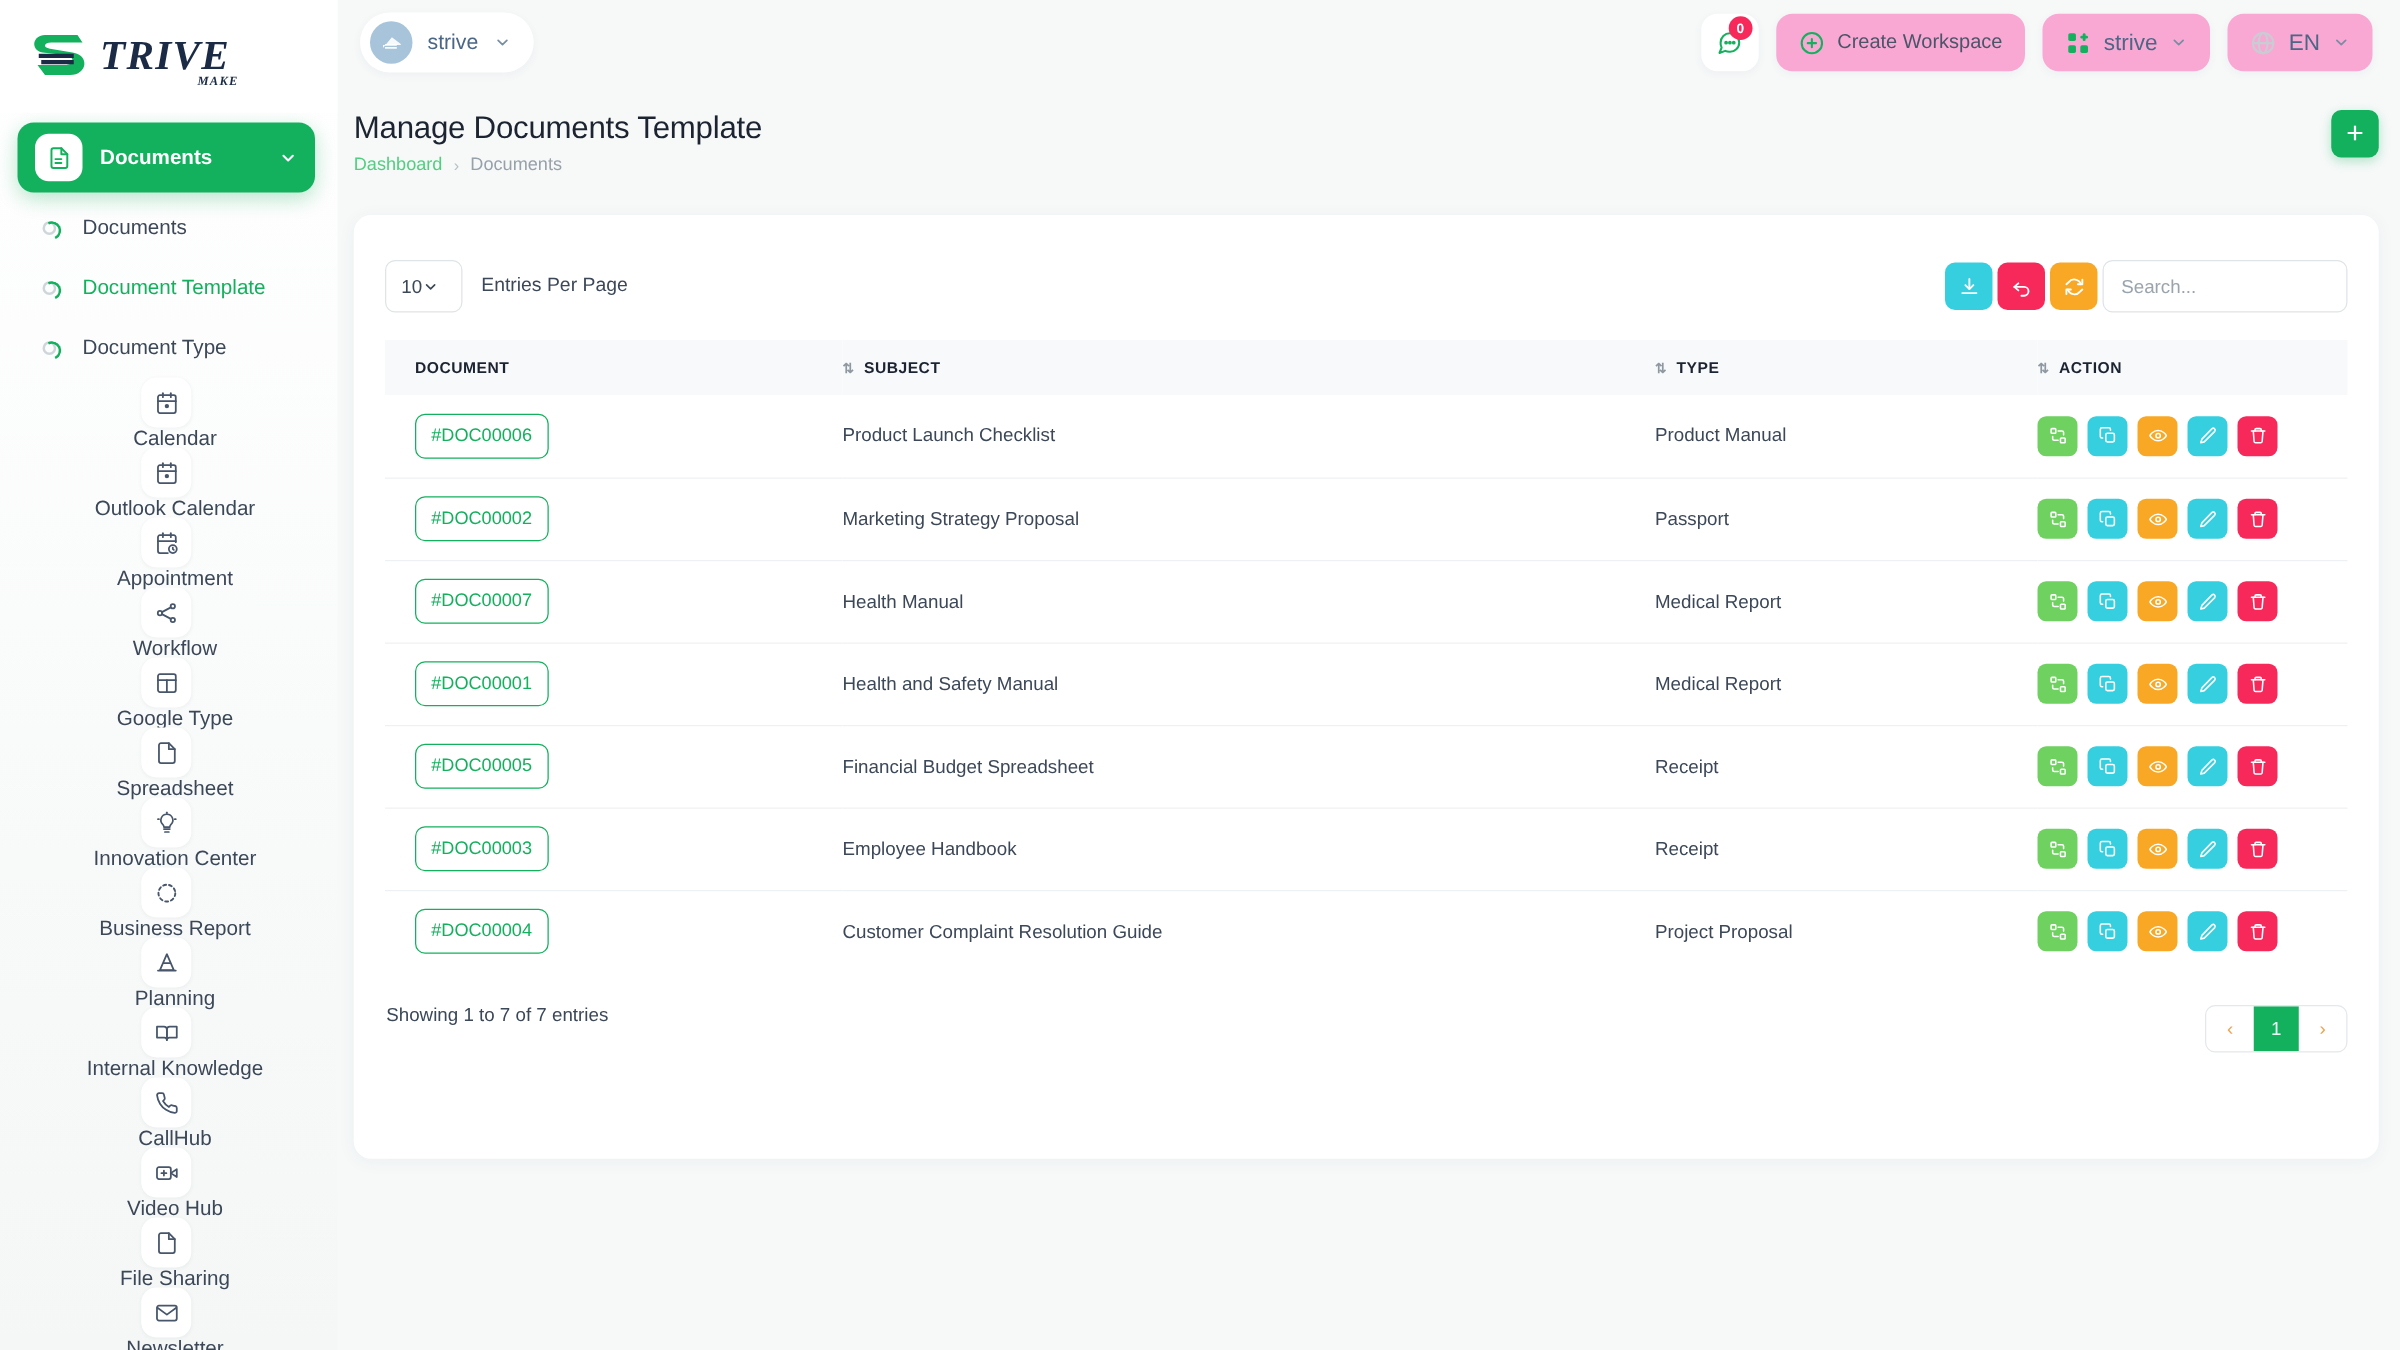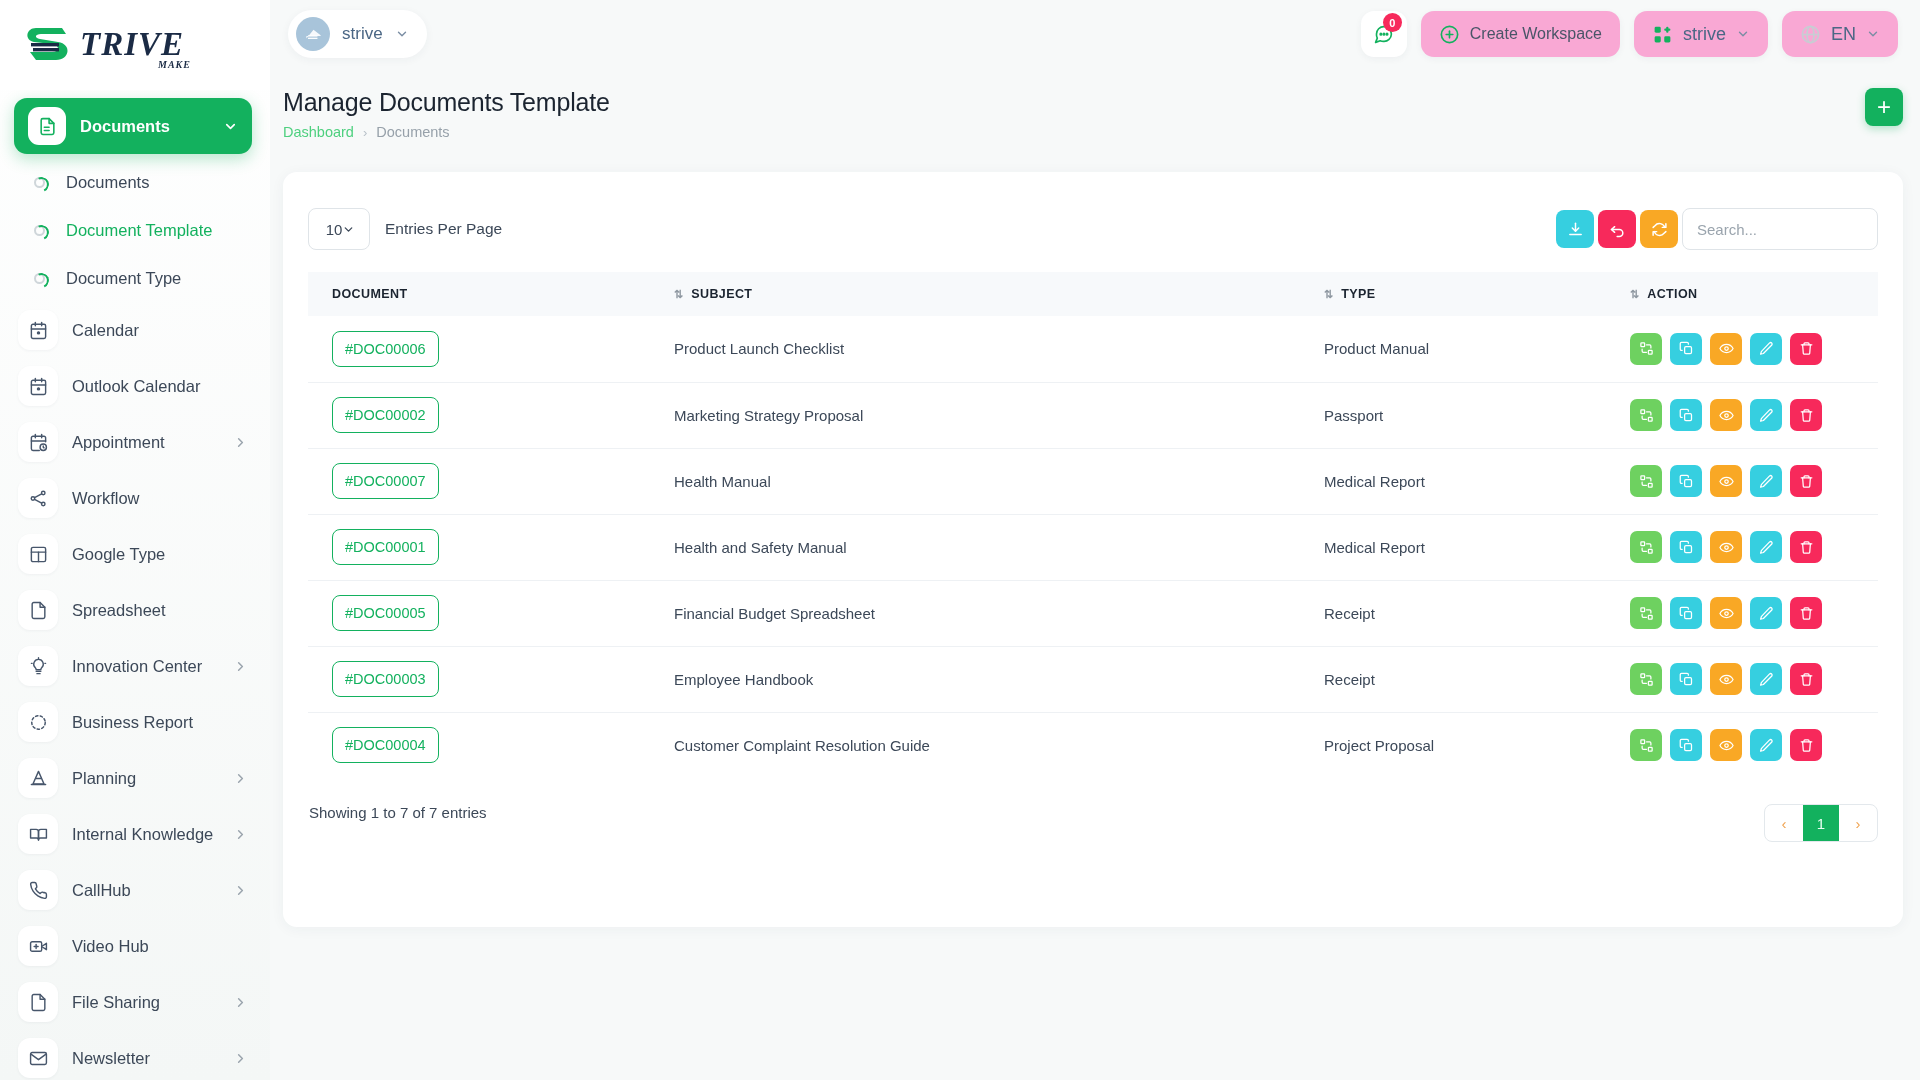--- a/index.html
+++ b/index.html
@@ -59,20 +59,21 @@
     transform: rotate(20deg);
   }
   .subitem .sub-label {
     margin-left: 21px; font-size: 16.5px; color:#3c4858; font-weight:400;
   }
   .subitem.active .sub-label { color:#13b15e; }
 
   .nav-item {
     height: 56px; display:flex; align-items:center;
     padding: 0 22px 0 18px;
+    flex-direction: column;
   }
   .nav-item .ico-box {
     width: 40px; height: 40px; border-radius: 12px; background:#ffffff;
     display:flex; align-items:center; justify-content:center; flex:0 0 auto;
     box-shadow: 0 1px 3px rgba(40,60,80,.05);
   }
   .nav-item .nav-label {
     margin-left: 14px; font-size:16.5px; color:#3c4858; font-weight:400; flex:1;
     white-space: nowrap;
   }
@@ -135,21 +136,21 @@
 
   
   .card{
     position:absolute; left:283px; top:172px; width:1620px; height:755px;
     background:#fff; border-radius:14px; box-shadow:0 2px 14px rgba(40,60,80,.05);
     padding: 32px 25px 0 25px;
   }
   .table-tools{ display:flex; align-items:center; height:50px; }
   .select-box{
     width:62px;height:42px;border:1px solid #dfe4e8;border-radius:8px;
-    display:flex;align-items:center;justify-content:center;padding:0 9px 0 12px;
+    display:flex;align-items:center;justify-content:flex-start;padding:0 9px 0 12px;
     font-size:15px;color:#3c4858;
   }
   .tools-label{ margin-left:15px; font-size:15.5px;color:#3c4858;}
   .tools-right{ margin-left:auto; display:flex;align-items:center;gap:4px;}
   .sq-btn{
     width:38px;height:38px;border-radius:8px;display:flex;align-items:center;justify-content:center;
   }
   .sq-cyan{ background:#36cfe0; }
   .sq-pink{ background:#f7295b; }
   .sq-amber{ background:#f9a825; }

